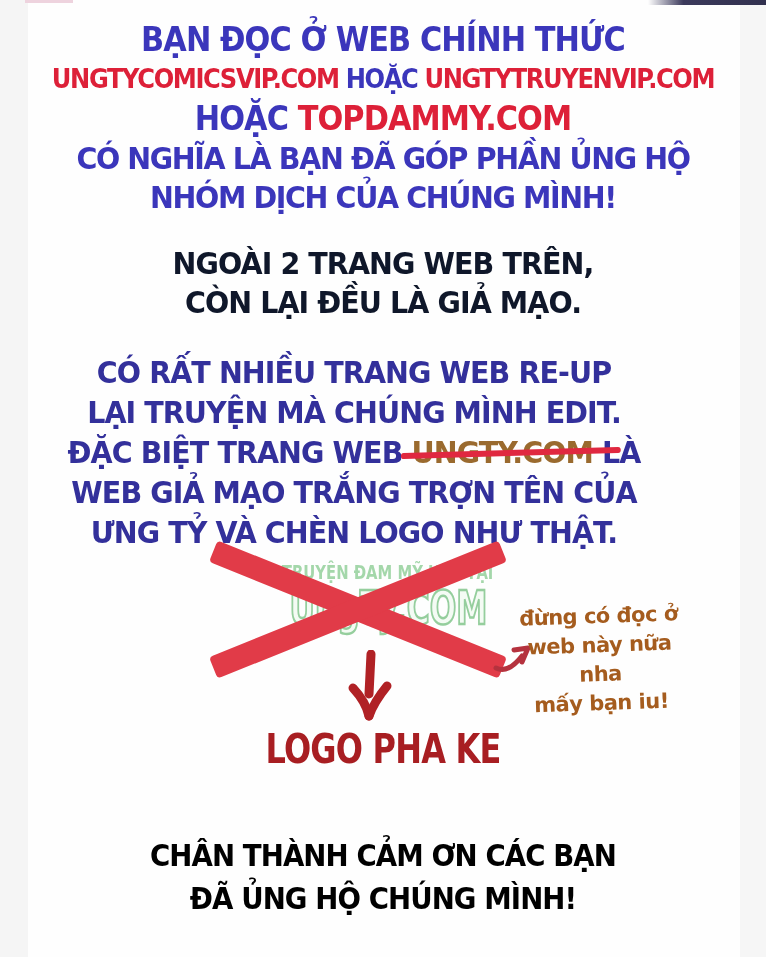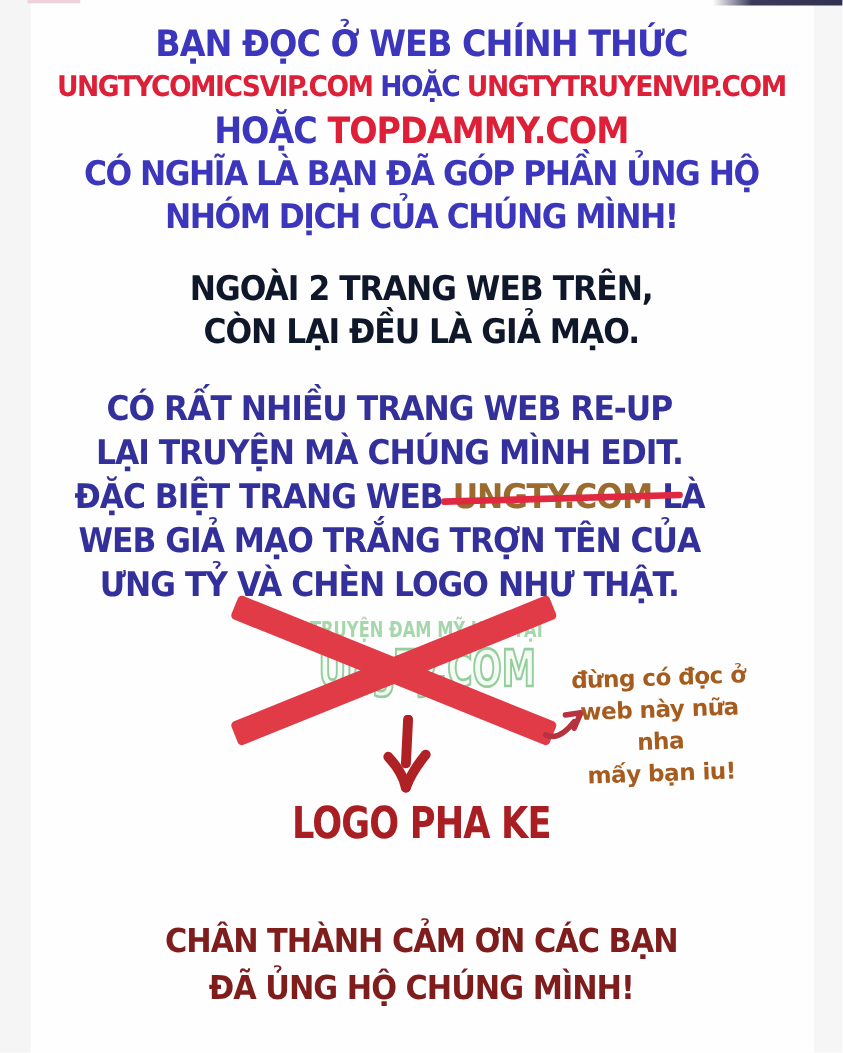--- a/index.html
+++ b/index.html
@@ -55,21 +55,21 @@
 
   .fake-label{position:absolute;left:0;top:726px;width:766px;text-align:center;
               font-size:40px;color:#a81e22;white-space:nowrap;letter-spacing:-1px;
               transform:scaleX(0.8);transform-origin:50% 50%;}
 
   .note{position:absolute;left:505px;top:602px;width:190px;text-align:center;
         color:#a55c1e;font-size:21px;line-height:29px;transform:rotate(-2deg);
         letter-spacing:-0.5px;}
 
   
-  .thanks{position:absolute;top:834px;left:0;width:766px;color:#7f1d1d;}
+  .thanks{position:absolute;top:834px;left:0;width:766px;color:#000000;}
   .thanks .cline{font-size:30px;line-height:43px;letter-spacing:-1px;}
 </style>
 </head>
 <body>
 
 <div class="page">
 
   <div class="edge edge-left"></div>
   <div class="edge edge-right"></div>
   <div class="sliver-pink"></div>

